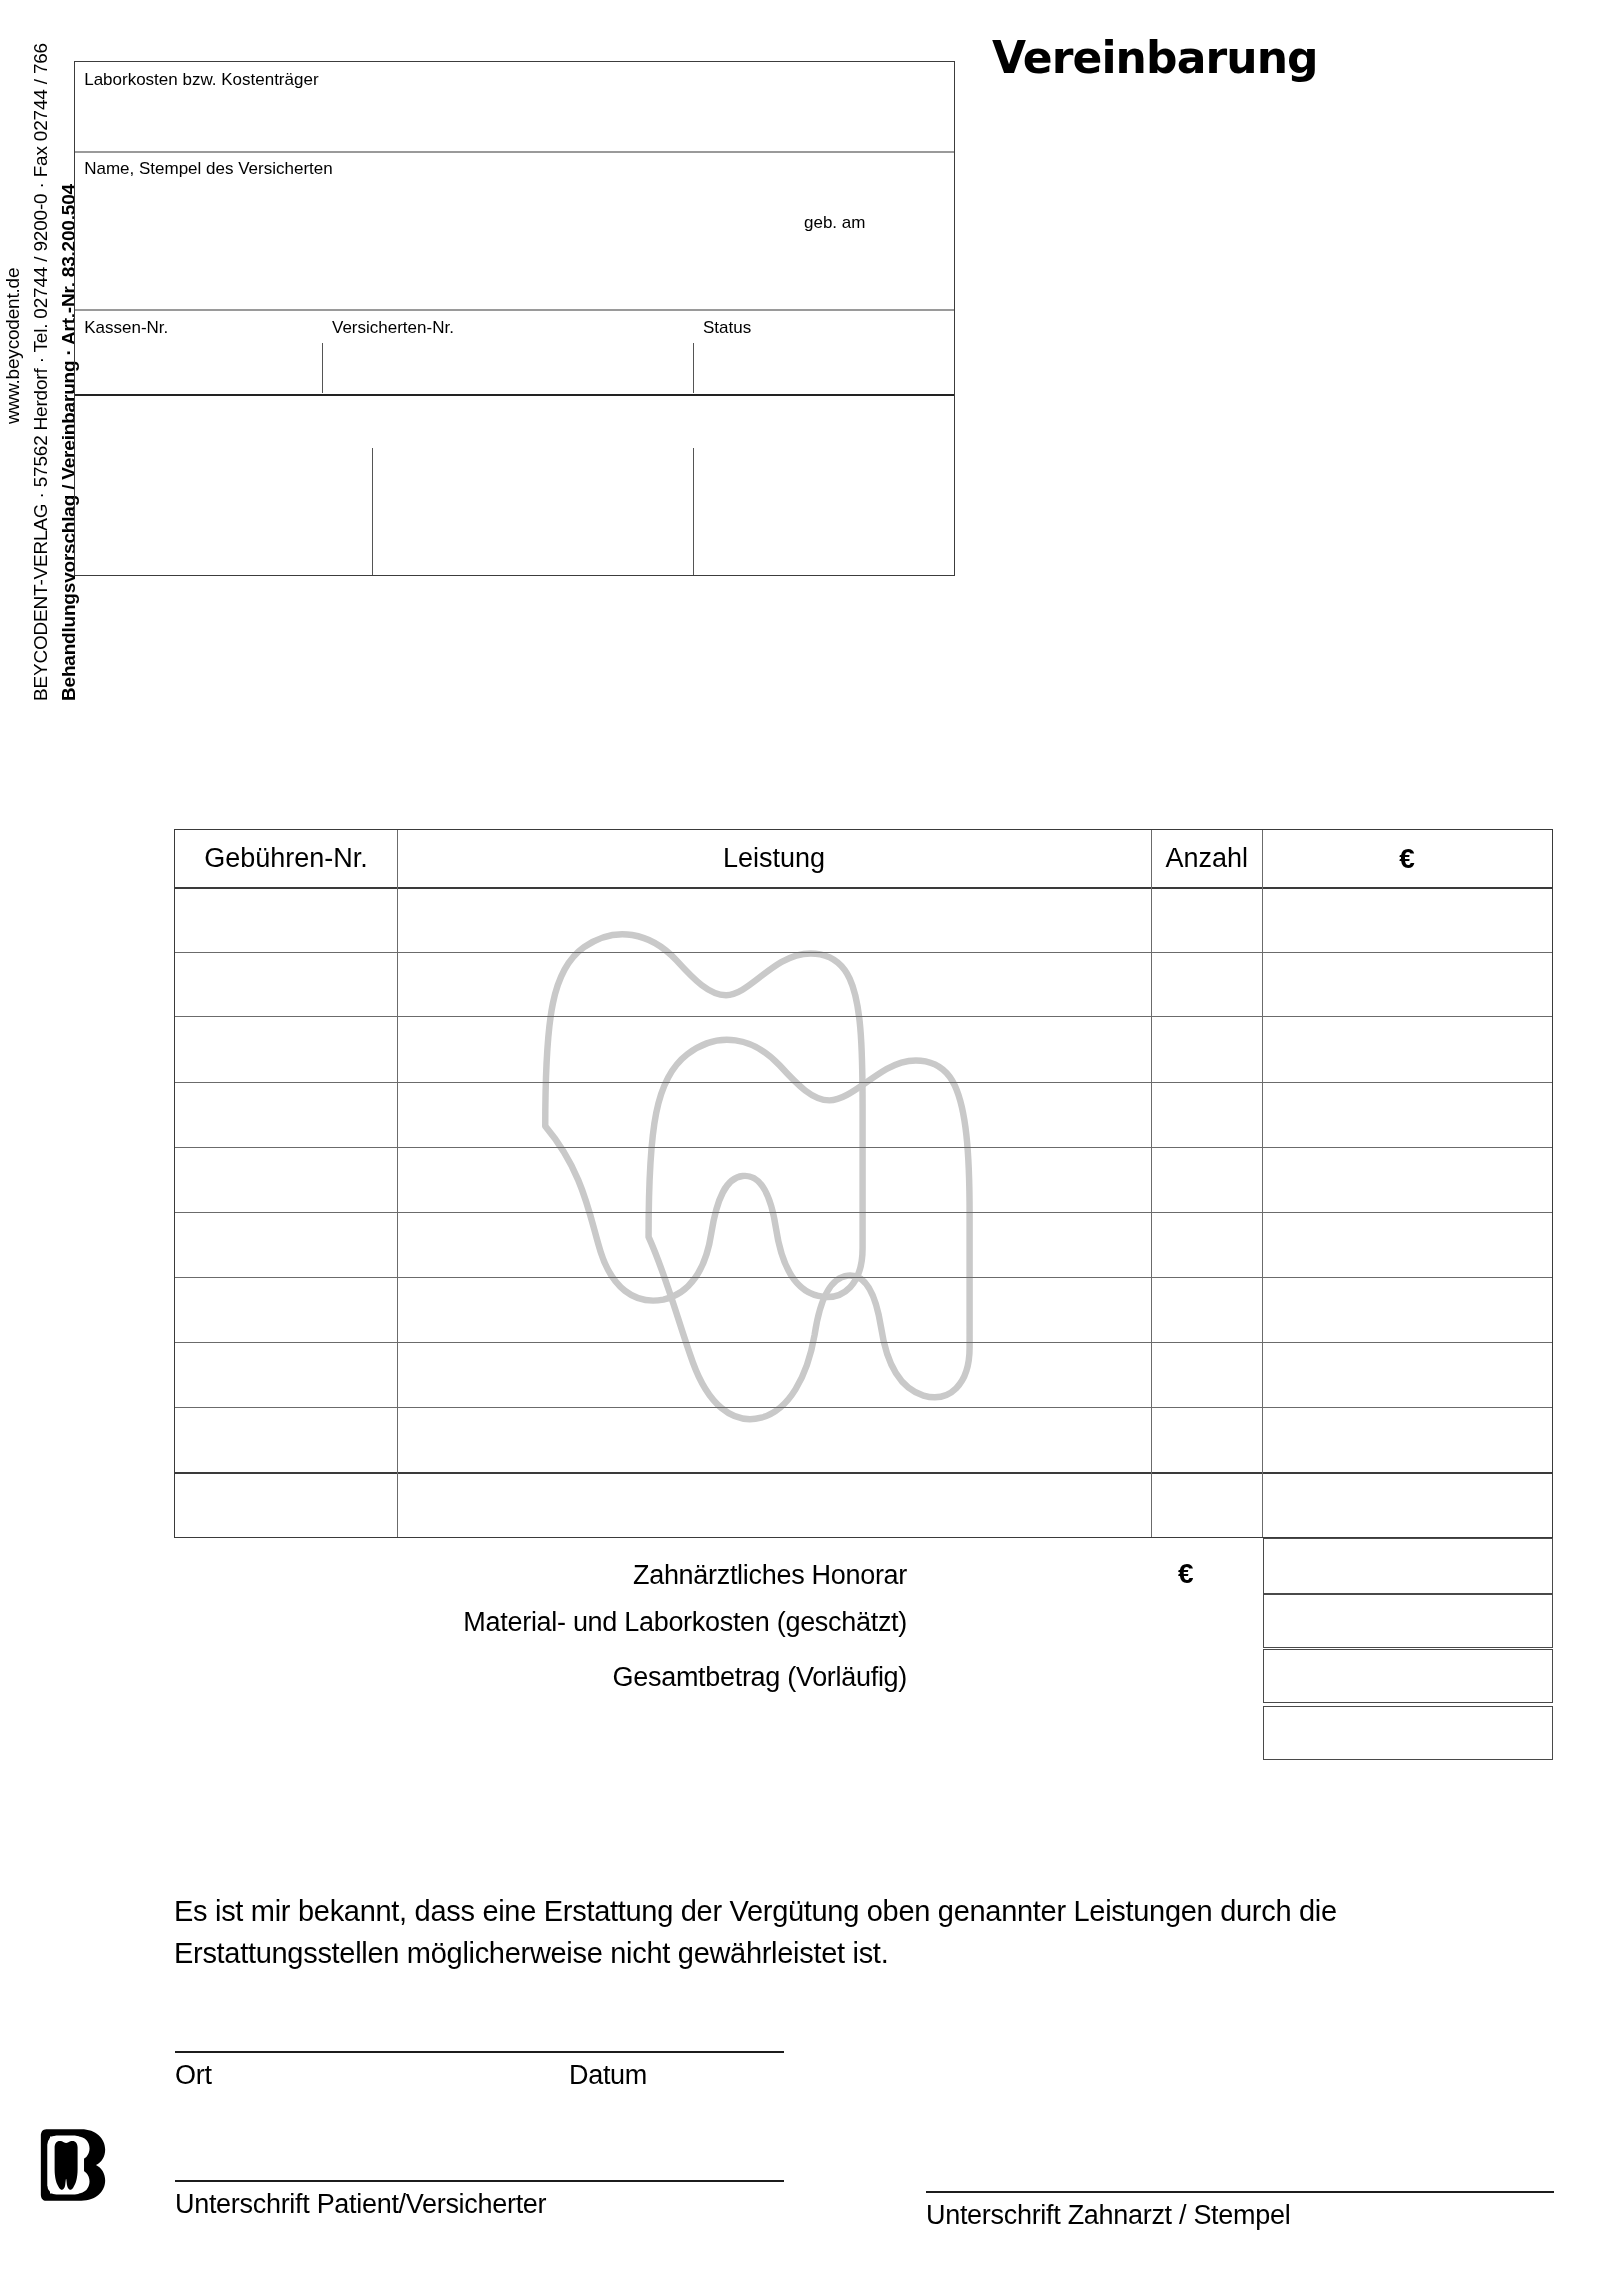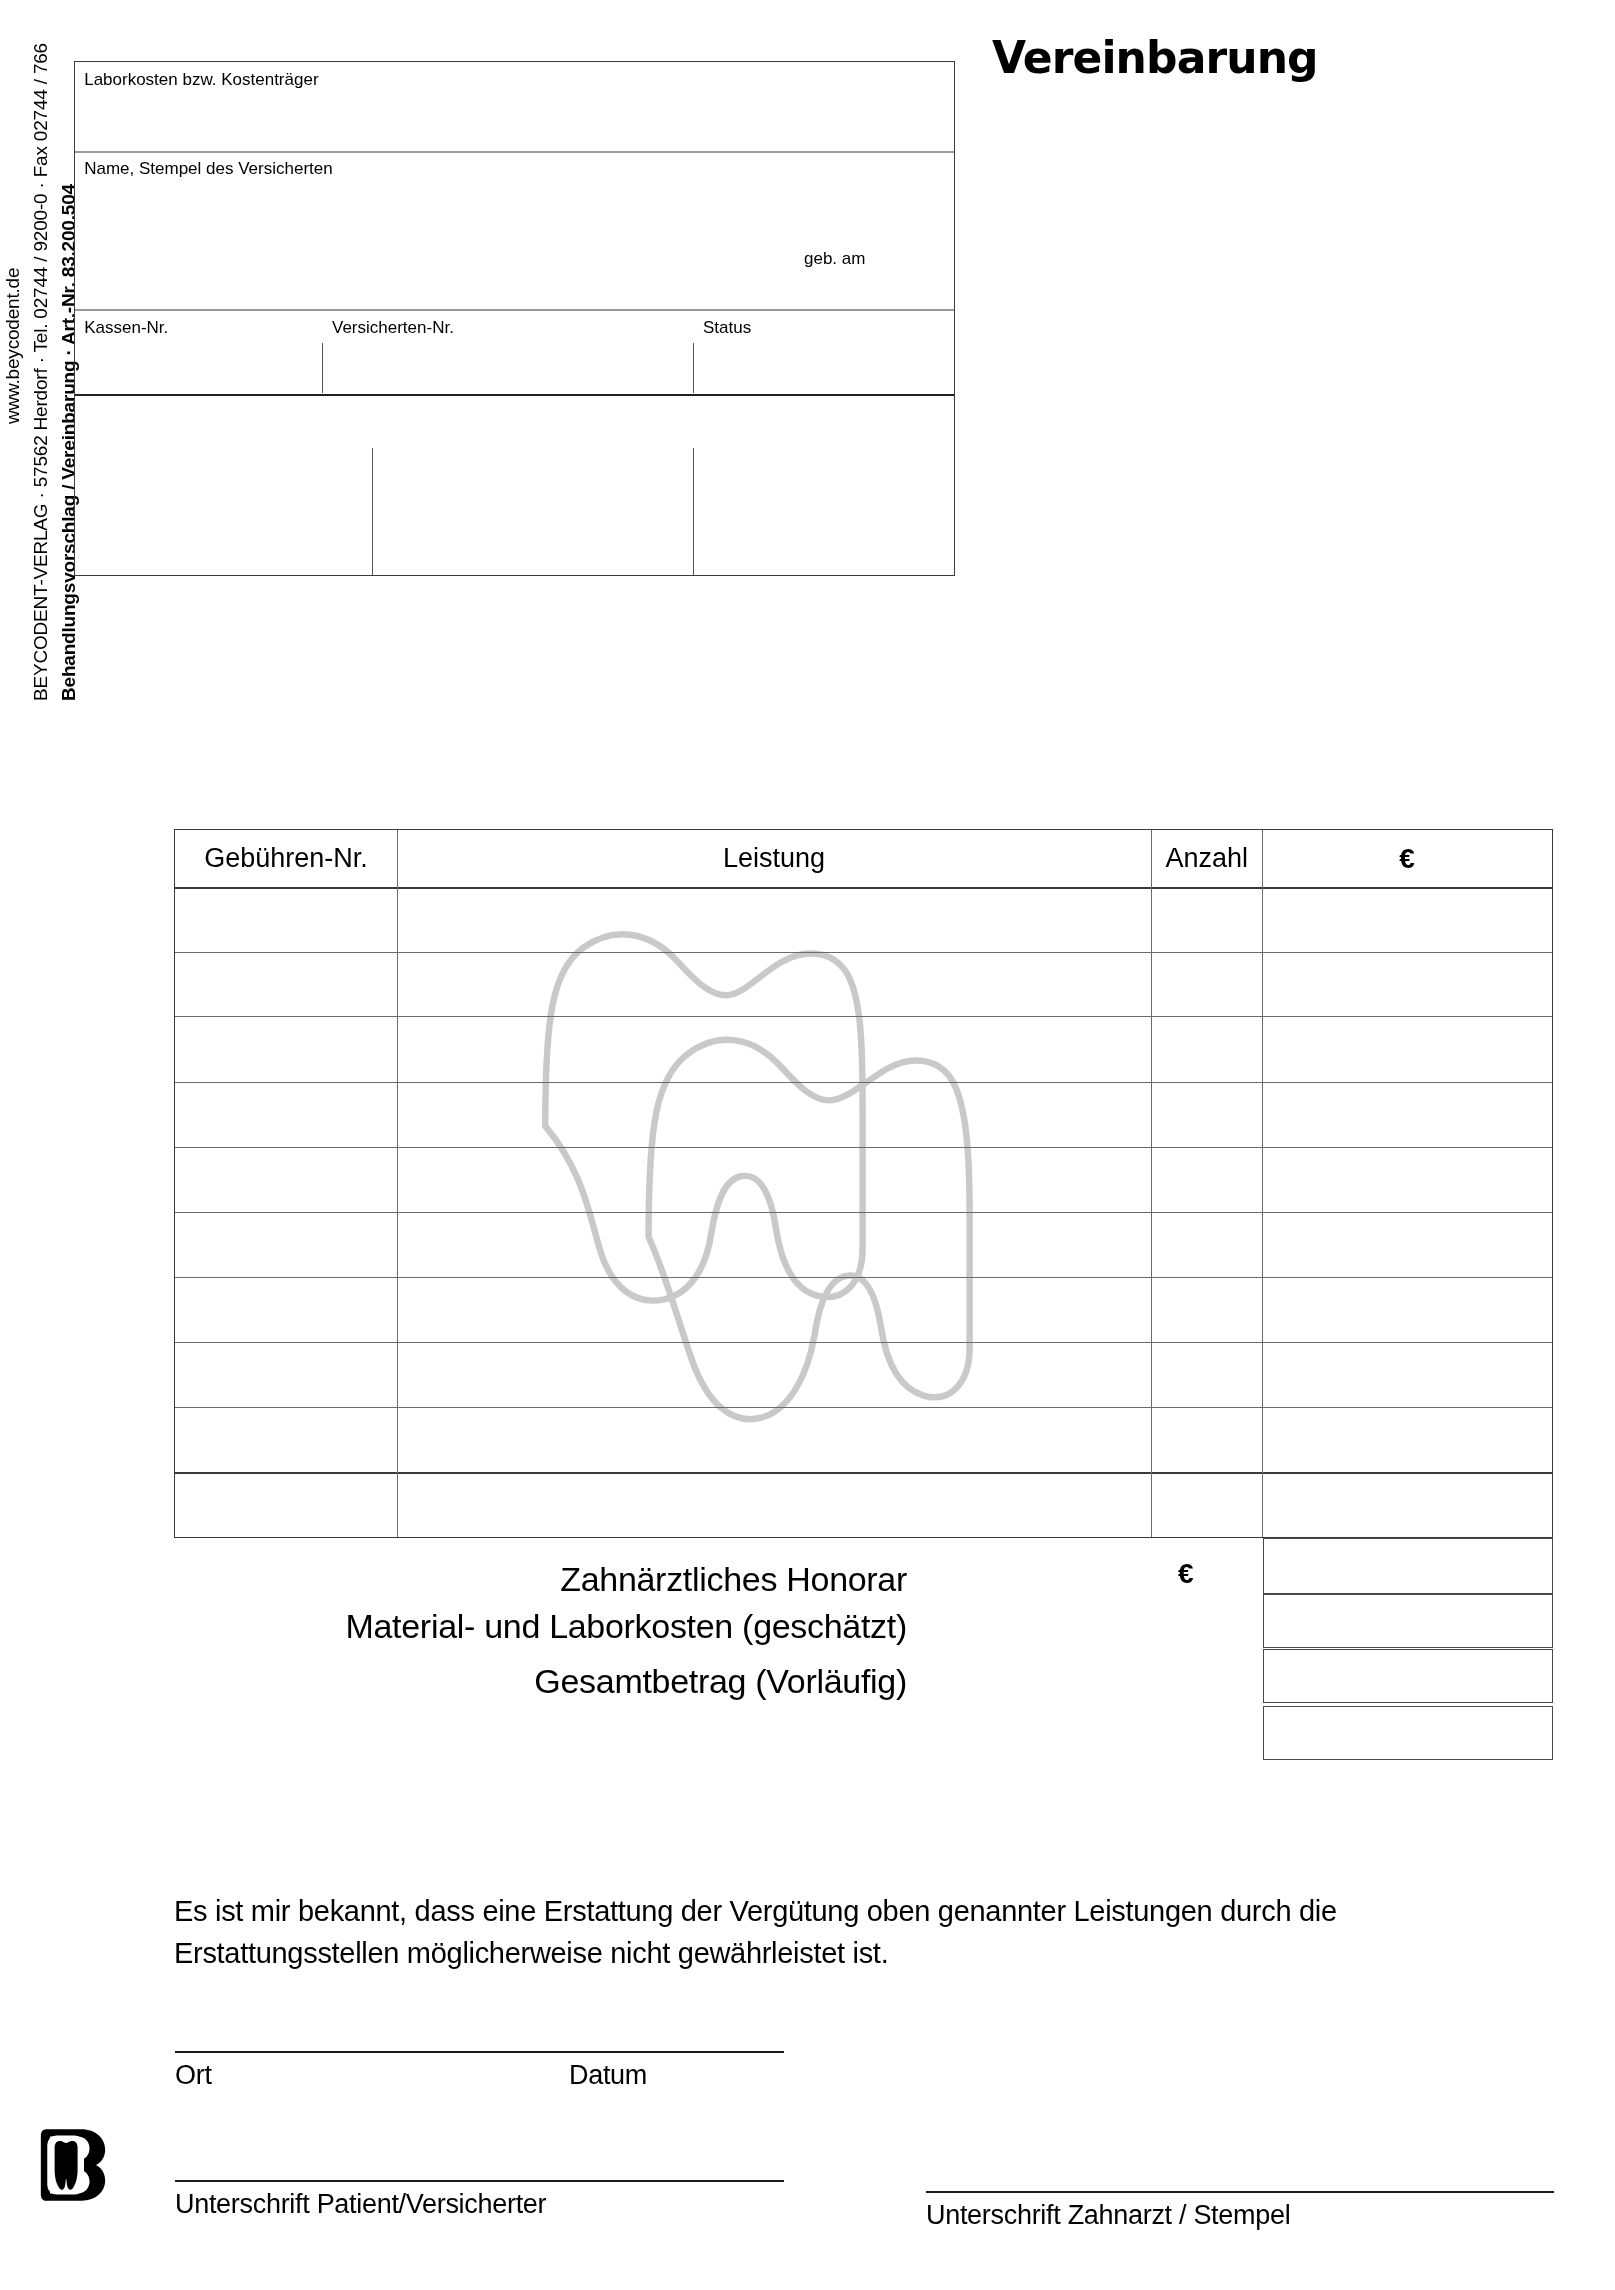--- a/index.html
+++ b/index.html
@@ -164,21 +164,21 @@
     position: absolute;
     left: 0;
     width: 100%;
     height: 55px;
     display: flex;
     align-items: center;
   }
   .tot-label {
     position: absolute;
     right: 646px;
-    font-size: 34px;
+    font-size: 27px;
     font-stretch: condensed;
     white-space: nowrap;
     letter-spacing: -0.3px;
   }
   .tot-eur {
     position: absolute;
     left: 1004px;
     font-size: 28px;
     font-weight: 700;
   }
@@ -239,21 +239,21 @@
 
   <div class="doc-title">Vereinbarung</div>
 
   <div class="header-box">
 
     <div class="hb-label" style="left:9.2px; top:9.2px;">Laborkosten bzw. Kostenträger</div>
     <div class="hb-section" style="top:29.5px; height:57px;"></div>
     <div class="hb-sep" style="top:89px;"></div>
 
     <div class="hb-label" style="left:9.2px; top:98px;">Name, Stempel des Versicherten</div>
-    <div class="hb-label" style="left:729px; top:152px;margin-top:36px;">geb. am</div>
+    <div class="hb-label" style="left:729px; top:152px;">geb. am</div>
     <div class="hb-section" style="top:118px; height:65px;"></div>
     <div class="hb-section" style="top:148px; left:794px; width:83px; height:33px;"></div>
     <div class="hb-sep" style="top:247px;"></div>
 
     <div class="hb-label" style="left:9.2px; top:257px;">Kassen-Nr.</div>
     <div class="hb-label" style="left:257px; top:257px;">Versicherten-Nr.</div>
     <div class="hb-label" style="left:628px; top:257px;">Status</div>
     <div class="hb-vline" style="left:247px; top:281px; height:50px;"></div>
     <div class="hb-vline" style="left:618px; top:281px; height:50px;"></div>
     <div class="hb-section" style="top:273px; left:5.5px; width:236px; height:57px;"></div>

